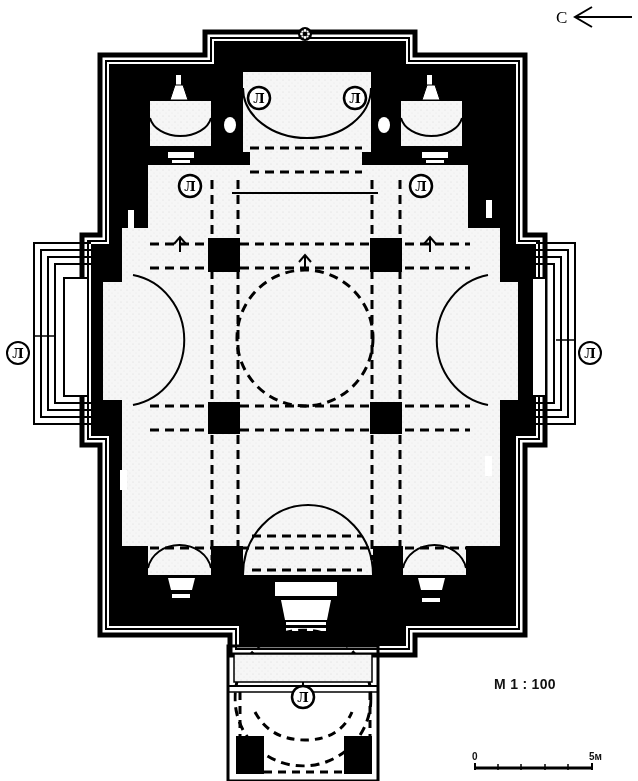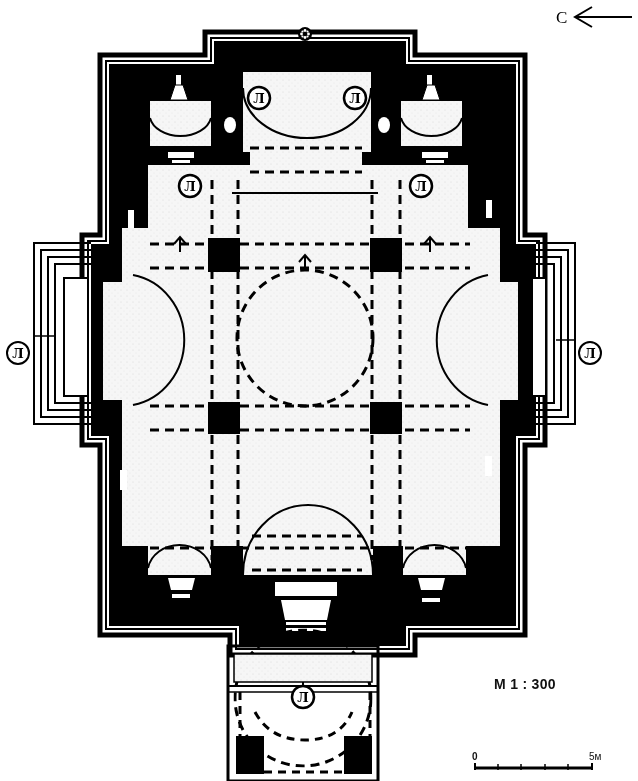--- a/index.html
+++ b/index.html
@@ -4,21 +4,21 @@
 <style>
   html, body { margin: 0; padding: 0; background: #ffffff; }
   body { width: 638px; height: 781px; position: relative; overflow: hidden;
          font-family: "Liberation Sans", sans-serif; }
   #plan { position: absolute; left: 0; top: 0; width: 638px; height: 781px; }
   .north-label { position: absolute; left: 556px; top: 8px; font-family: "Liberation Serif", serif;
                  font-size: 17px; color: #000; }
   .scale-label { position: absolute; left: 494px; top: 676px; font-size: 14px; font-weight: bold;
                  color: #111; letter-spacing: 0.3px; }
   .scale-zero { position: absolute; left: 472px; top: 751px; font-size: 10px; font-weight: bold; color:#111; }
-  .scale-five { position: absolute; left: 589px; top: 751px; font-size: 10px; font-weight: normal; color:#111; }
+  .scale-five { position: absolute; left: 589px; top: 751px; font-size: 10px; font-weight: bold; color:#111; }
   .sym-label { font-family: "DejaVu Serif", serif; font-weight: bold; }
 </style>
 </head>
 <body>
 
 <svg id="plan" viewBox="0 0 638 781" xmlns="http://www.w3.org/2000/svg">
   <defs>
     <pattern id="speckle" width="6" height="6" patternUnits="userSpaceOnUse">
       <rect width="6" height="6" fill="#f6f6f6"></rect>
       <circle cx="1" cy="2" r="0.4" fill="#bbb"></circle>
@@ -220,15 +220,15 @@
     <line x1="475" y1="763" x2="475" y2="770" stroke-width="2"></line>
     <line x1="498" y1="764" x2="498" y2="770" stroke-width="1.5"></line>
     <line x1="521" y1="764" x2="521" y2="770" stroke-width="1.5"></line>
     <line x1="545" y1="764" x2="545" y2="770" stroke-width="1.5"></line>
     <line x1="568" y1="764" x2="568" y2="770" stroke-width="1.5"></line>
     <line x1="592" y1="763" x2="592" y2="770" stroke-width="2"></line>
   </g>
 </svg>
 
 <div class="north-label">С</div>
-<div class="scale-label">М 1 : 300</div>
+<div class="scale-label">М 1 : 100</div>
 <div class="scale-zero">0</div>
 <div class="scale-five">5м</div>
 
 </body></html>

